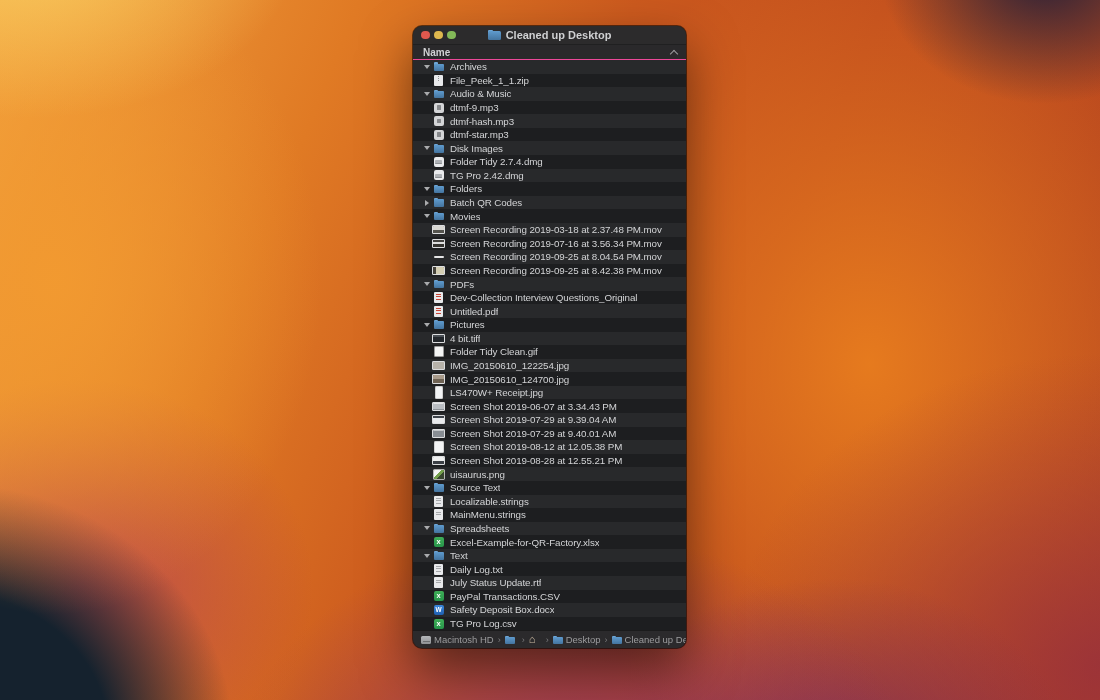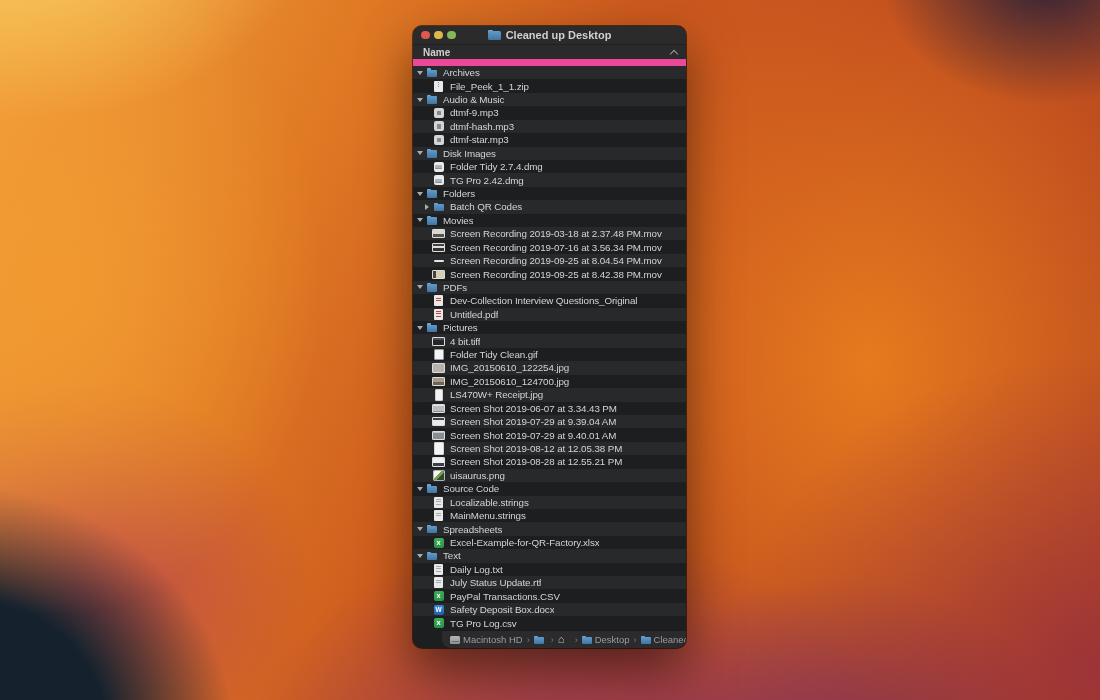--- a/index.html
+++ b/index.html
@@ -25,28 +25,28 @@
   .titlebar{height:18px;flex:0 0 18px;background:#2c2b2c;border-radius:9px 9px 0 0;
     display:flex;align-items:center;justify-content:center;position:relative;
     border-bottom:1px solid #202021;}
   .lights{position:absolute;left:8px;top:0;height:100%;display:flex;align-items:center;gap:4.5px;}
   .light{width:8.5px;height:8.5px;border-radius:50%;}
   .title{display:flex;align-items:center;gap:5px;font-size:11px;font-weight:bold;color:#cfd0d2;}
   .t-folder{position:relative;width:13px;height:11px;}
   .t-folder::before{content:"";position:absolute;left:0;top:0;width:5px;height:3px;background:#6ea6d6;border-radius:1px 1px 0 0;}
   .t-folder::after{content:"";position:absolute;left:0;top:1.5px;width:13px;height:9px;
     background:linear-gradient(180deg,#5f9bce,#44749f);border-radius:1.5px;}
-  .header{height:14px;flex:0 0 14px;background:#2a292b;border-bottom:7px solid #ec4899;
+  .header{height:14px;flex:0 0 14px;background:#2a292b;border-bottom:1px solid #ec4899;
     display:flex;align-items:center;padding:0 8px 0 10px;position:relative;}
   .header .hlabel{font-size:10px;font-weight:bold;color:#d0d1d3;}
   .sort-chev{position:absolute;right:9px;top:5.5px;width:5px;height:5px;
     border-left:1.6px solid #9a9b9d;border-top:1.6px solid #9a9b9d;transform:rotate(45deg);}
   
   .list{flex:1;display:flex;flex-direction:column;overflow:hidden;}
-  .row{flex:1;display:flex;align-items:center;min-height:0;}
+  .row{flex:1;display:flex;align-items:center;padding-left:7px;min-height:0;}
   .row:nth-child(odd){background:#28292b;}
   .row:nth-child(even){background:#1d1e20;}
   .row.indent1{padding-left:7px;}
   .lbl{font-size:9.8px;letter-spacing:-.1px;color:#d3d4d6;white-space:nowrap;overflow:hidden;margin-left:1px;}
   .disc{width:13px;flex:0 0 13px;display:flex;align-items:center;justify-content:center;}
   .disc.open::before{content:"";border-left:3.5px solid transparent;border-right:3.5px solid transparent;border-top:4.5px solid #aaabad;}
   .disc.closed::before{content:"";border-top:3.5px solid transparent;border-bottom:3.5px solid transparent;border-left:4.5px solid #aaabad;}
   
   .ic{position:relative;width:12px;flex:0 0 12px;height:100%;margin-right:4px;}
   .ic i{position:absolute;z-index:1;}
@@ -81,21 +81,21 @@
   .ic-receipt::after{content:"";position:absolute;left:2.5px;top:1.4px;width:6.5px;height:10.6px;background:#f2f3f4;box-shadow:0 0 0 1px #cfcfcf;border-radius:.5px;}
   .ic-shot1::after{background:linear-gradient(180deg,#e4e5e7 20%,#b9bdc2 20% 80%,#8e9398 80%);}
   .ic-shot2::after{background:linear-gradient(180deg,#3e434a 25%,#e9eaec 25%);}
   .ic-shot3::after{background:linear-gradient(180deg,#c3c6c9 15%,#888d93 15%);}
   .ic-shot4::after{content:"";position:absolute;left:2px;top:1.4px;width:7.5px;height:10.6px;background:#f4f4f5;box-shadow:0 0 0 1px #d5d5d5;border-radius:.5px;}
   .ic-shot5::after{background:linear-gradient(180deg,#efefef 60%,#3c4046 60%);}
   .ic-uisaurus::after{content:"";position:absolute;left:1px;top:2.4px;width:9.5px;height:9px;border-radius:.5px;
     background:linear-gradient(135deg,#f5f5f5 40%,#74a04c 40% 58%,#39462f 58%);box-shadow:0 0 0 .8px #ddd;}
   
   .pathbar{height:17px;flex:0 0 17px;background:#2b2a2c;border-top:1px solid #1b1b1c;
-    border-radius:0 0 9px 9px;display:flex;align-items:center;padding:0 8px;overflow:hidden;margin-left:29px;}
+    border-radius:0 0 9px 9px;display:flex;align-items:center;padding:0 8px;overflow:hidden;}
   .p-item{display:flex;align-items:center;white-space:nowrap;}
   .p-label{font-size:9.5px;color:#9c9c9e;}
   .p-sep{font-size:9px;color:#7c7c7e;margin:0 4px;}
   .p-ic{position:relative;width:10px;height:10px;margin-right:3px;flex:0 0 10px;}
   .p-folder::before{content:"";position:absolute;left:0;top:1px;width:4px;height:2.5px;background:#6ea6d6;border-radius:1px 1px 0 0;}
   .p-folder::after{content:"";position:absolute;left:0;top:2.2px;width:10px;height:7px;background:linear-gradient(180deg,#5f9bce,#44749f);border-radius:1px;}
   .p-disk::after{content:"";position:absolute;left:0;top:1px;width:10px;height:8.5px;background:linear-gradient(180deg,#b4b6b9,#8f9194);border-radius:1.5px;}
   .p-disk i{position:absolute;z-index:1;left:1.5px;top:6px;width:7px;height:1.2px;background:#6c6e71;}
   .p-home::before{content:"⌂";position:absolute;left:0;top:-1px;font-size:11px;line-height:11px;color:#cbb9a2;}
 </style>
@@ -338,21 +338,21 @@
           <span class="ic ic-uisaurus">
             <i></i>
           </span>
           <span class="lbl">uisaurus.png</span>
         </div>
         <div class="row indent0">
           <span class="disc open"></span>
           <span class="ic ic-folder">
             <i></i>
           </span>
-          <span class="lbl">Source Code</span>
+          <span class="lbl">Source Text</span>
         </div>
         <div class="row indent1">
           <span class="disc none"></span>
           <span class="ic ic-strings">
             <i></i>
           </span>
           <span class="lbl">Localizable.strings</span>
         </div>
         <div class="row indent1">
           <span class="disc none"></span>

